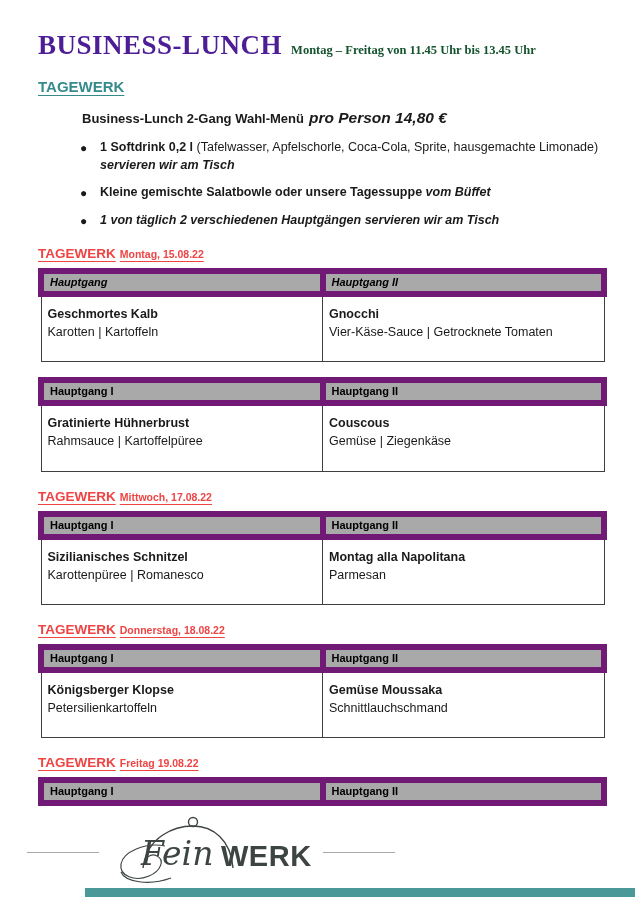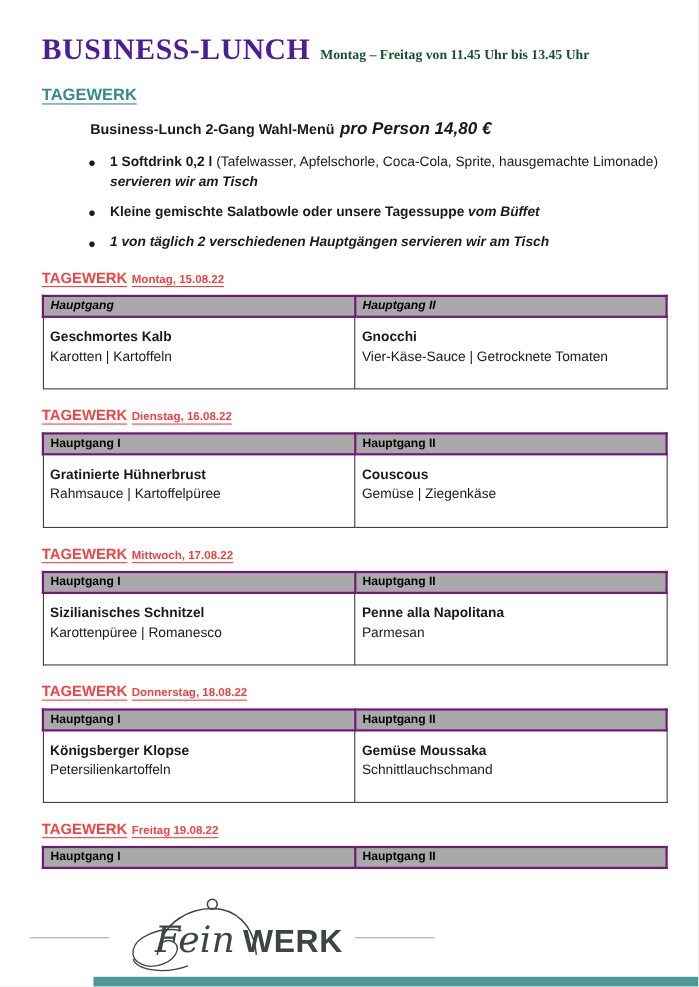--- a/index.html
+++ b/index.html
@@ -79,21 +79,21 @@
   .day-heading .dh-date { font-weight:bold; font-size:10.5px; margin-left:4px; }
 
   .menu-table {
     width:100%;
     border:1px solid #3f3f3f;
     border-collapse:collapse;
     table-layout:fixed;
   }
   .menu-table th {
     background:#a9a9a9;
-    border:2px solid #701a75;
+    border:6px solid #701a75;
     text-align:left;
     font-size:11px;
     font-weight:bold;
     color:#000;
     padding:2px 6px 3px 6px;
   }
   .menu-table.italic-head th { font-style:italic; }
   .menu-table td {
     border:1px solid #3f3f3f;
     vertical-align:top;
@@ -194,21 +194,20 @@
         </tr>
         <tr>
           <td><span class="dish">Geschmortes Kalb</span><br><span class="sides">Karotten | Kartoffeln</span></td>
           <td><span class="dish">Gnocchi</span><br><span class="sides">Vier-Käse-Sauce | Getrocknete Tomaten</span></td>
         </tr>
       </tbody>
         </table>
     </div>
 
     <div class="day-section">
-      <span class="day-heading"><span class="dh-main">TAGEWERK</span><span class="dh-date">Dienstag, 16.08.22</span></span>
       <table class="menu-table">
         <tbody>
             <tr>
           <th>Hauptgang I</th>
           <th>Hauptgang II</th>
         </tr>
         <tr>
           <td><span class="dish">Gratinierte Hühnerbrust</span><br><span class="sides">Rahmsauce | Kartoffelpüree</span></td>
           <td><span class="dish">Couscous</span><br><span class="sides">Gemüse | Ziegenkäse</span></td>
         </tr>
@@ -219,21 +218,21 @@
     <div class="day-section">
       <span class="day-heading"><span class="dh-main">TAGEWERK</span><span class="dh-date">Mittwoch, 17.08.22</span></span>
       <table class="menu-table">
         <tbody>
             <tr>
           <th>Hauptgang I</th>
           <th>Hauptgang II</th>
         </tr>
         <tr>
           <td><span class="dish">Sizilianisches Schnitzel</span><br><span class="sides">Karottenpüree | Romanesco</span></td>
-          <td><span class="dish">Penne alla Napolitana</span><br><span class="sides">Parmesan</span></td>
+          <td><span class="dish">Montag alla Napolitana</span><br><span class="sides">Parmesan</span></td>
         </tr>
       </tbody>
         </table>
     </div>
 
     <div class="day-section">
       <span class="day-heading"><span class="dh-main">TAGEWERK</span><span class="dh-date">Donnerstag, 18.08.22</span></span>
       <table class="menu-table">
         <tbody>
             <tr>

